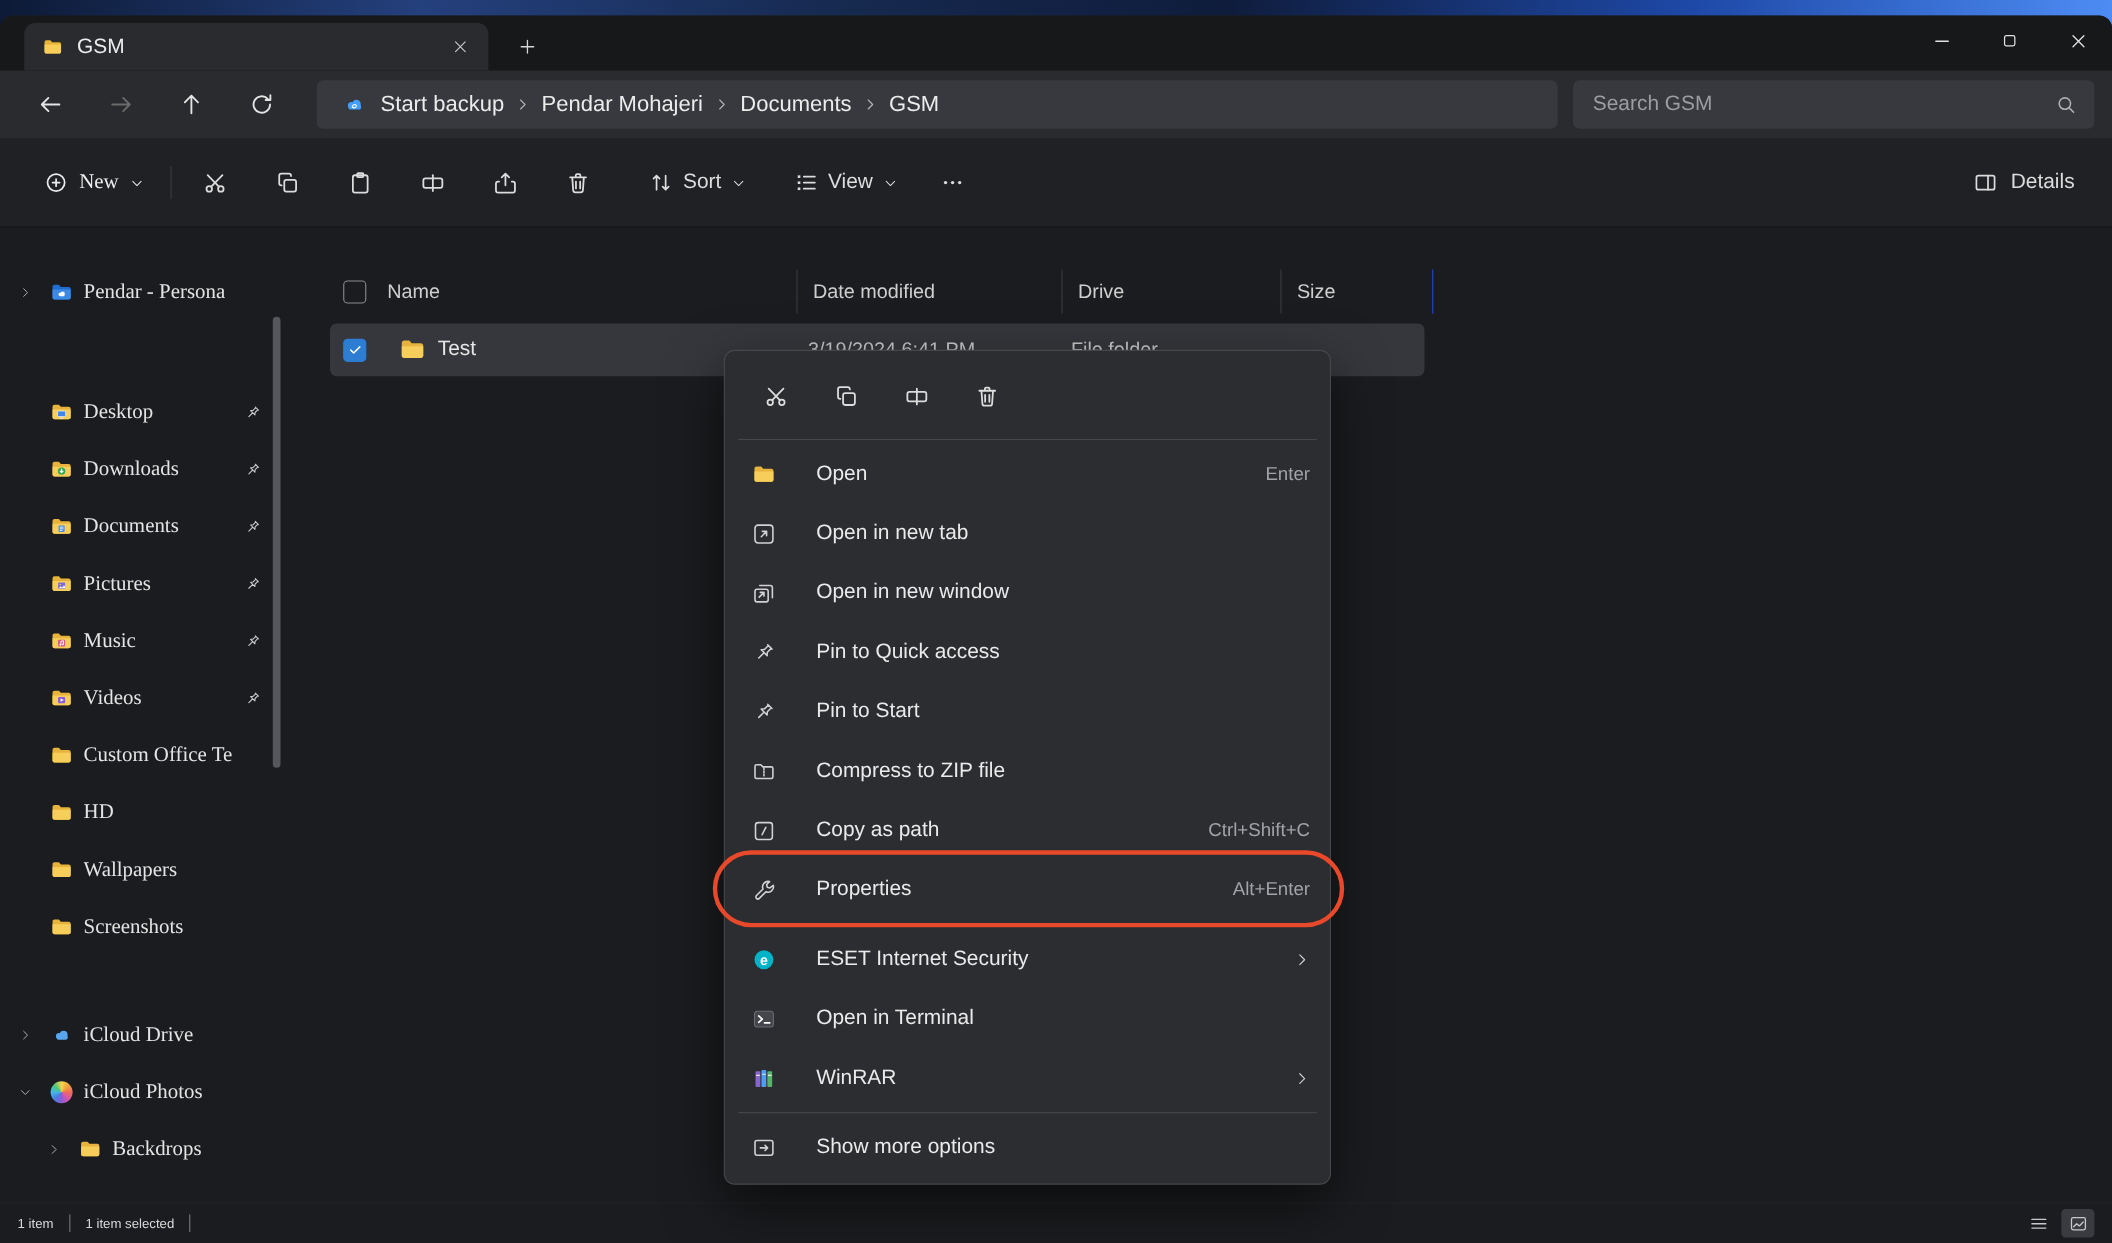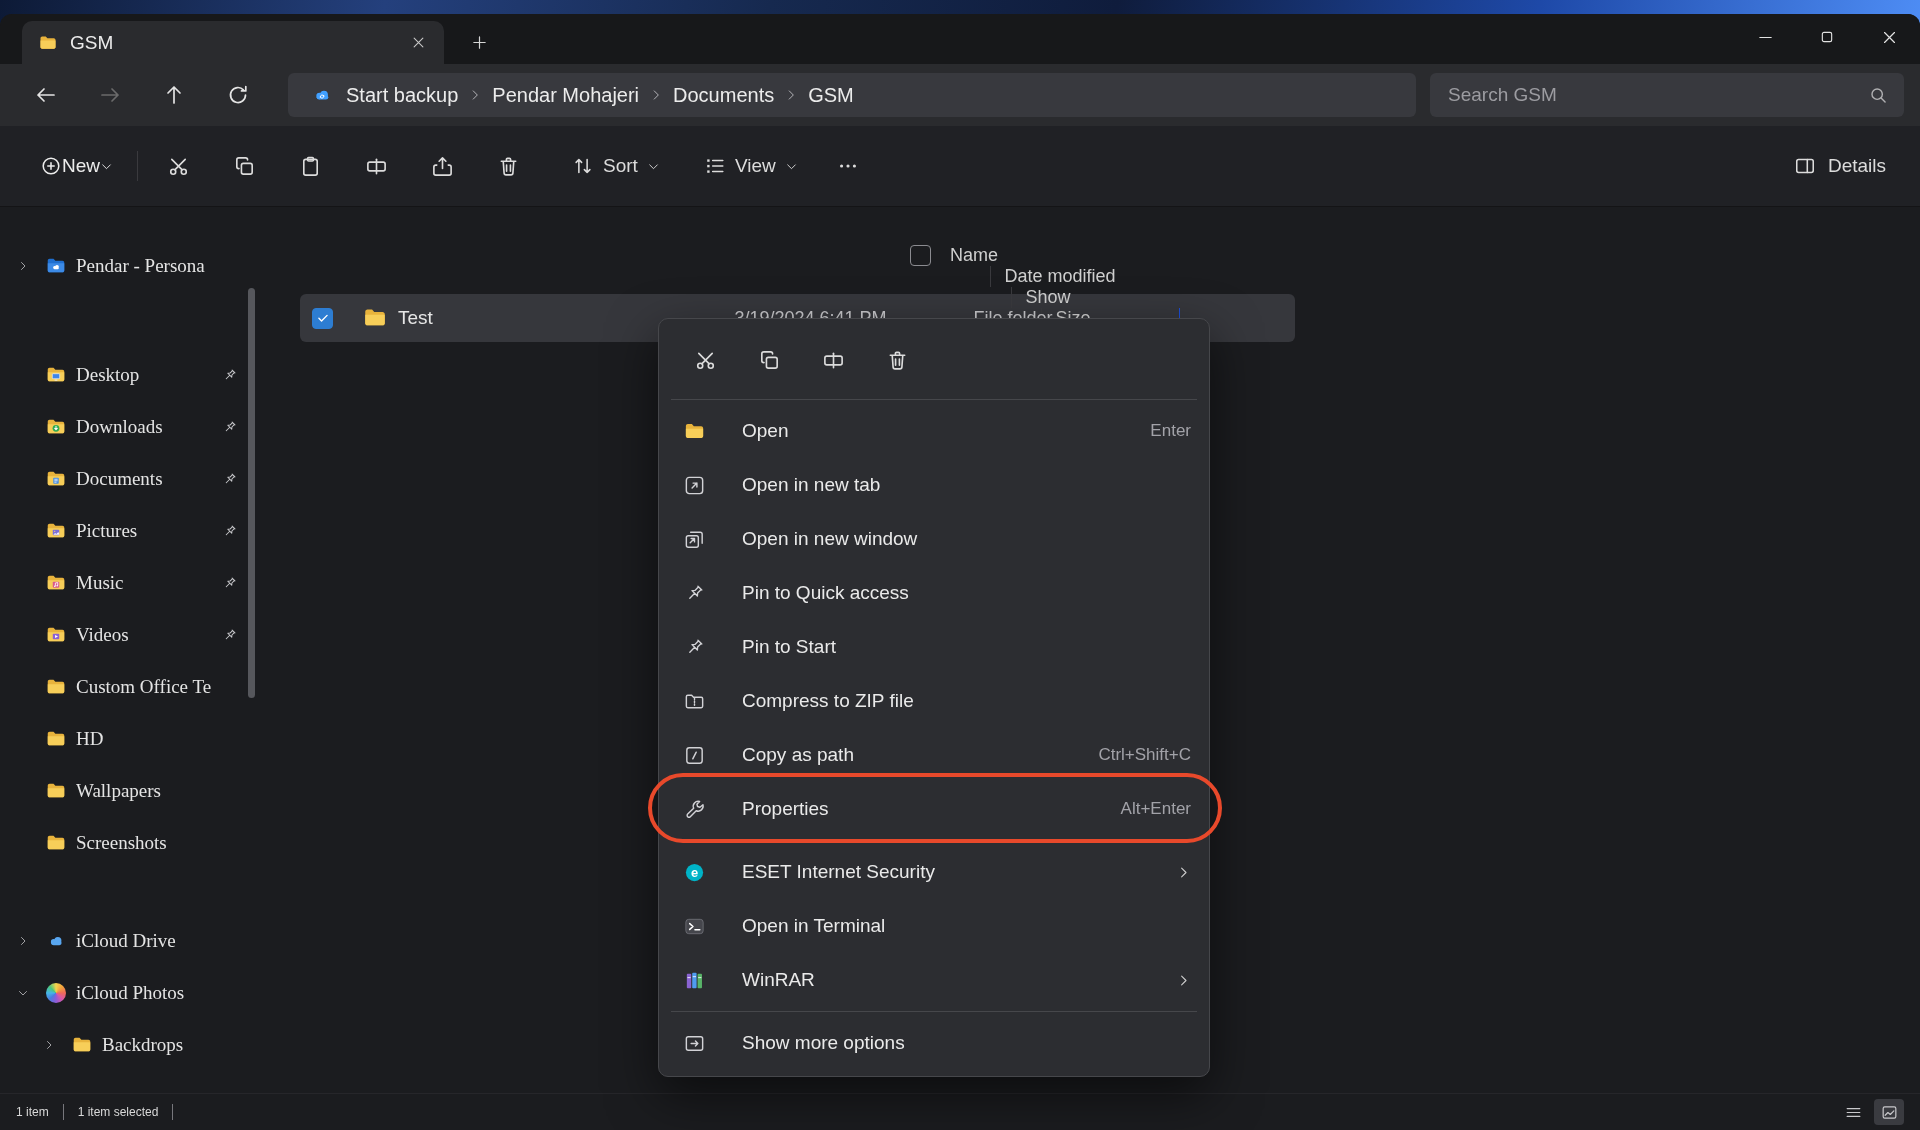--- a/index.html
+++ b/index.html
@@ -35,21 +35,21 @@
   .breadcrumb-bar{flex:1;height:44px;background:#38393e;border-radius:6px;display:flex;align-items:center;padding:0 14px;margin:0 14px 0 8px;min-width:0;}
   .crumb{display:flex;align-items:center;gap:12px;font-size:20px;color:#ececec;padding:0 8px;white-space:nowrap;}
   .crumb-chevron{color:#b4b4b8;display:flex;padding:0 2px;}
   .search-bar{width:442px;height:44px;background:#38393e;border-radius:6px;display:flex;align-items:center;padding:0 16px;margin-right:16px;flex:none;}
   .search-input{flex:1;background:transparent;border:none;outline:none;color:#e0e0e0;font-size:19px;font-family:inherit;}
   .search-input::placeholder{color:#9c9ca1;}
   .search-icon{color:#b0b0b2;}
 
   
   .toolbar{height:80px;background:#202125;border-bottom:1px solid #141416;display:flex;align-items:center;padding:0 26px;flex:none;}
-  .tb-new{display:flex;align-items:center;height:48px;padding:0 14px;border-radius:6px;color:#ececec;font-size:19px;}
+  .tb-new{display:flex;align-items:center;gap:10px;height:48px;padding:0 14px;border-radius:6px;color:#ececec;font-size:19px;font-family:Liberation Serif, serif;}
   .tb-divider{width:1px;height:30px;background:#3a3a3e;margin:0 16px 0 10px;}
   .tb-icon{width:48px;height:48px;display:flex;align-items:center;justify-content:center;border-radius:6px;color:#dcdcdc;margin-right:18px;}
   .tb-drop{display:flex;align-items:center;gap:9px;height:48px;padding:0 12px;border-radius:6px;color:#dcdcdc;font-size:19px;margin:0 10px;}
   .tb-more{width:44px;height:44px;display:flex;align-items:center;justify-content:center;color:#dcdcdc;border-radius:6px;margin-left:6px;}
   .tb-right{margin-left:auto;display:flex;align-items:center;gap:12px;color:#dcdcdc;font-size:19px;padding:0 8px;height:48px;border-radius:6px;}
 
   
   .content{flex:1;display:flex;background:#1b1c1f;position:relative;min-height:0;}
 
   .sidebar{width:256px;flex:none;padding-top:32px;position:relative;font-family:Liberation Serif, serif;}
@@ -60,21 +60,21 @@
   .side-icon{width:28px;display:flex;justify-content:center;flex:none;}
   .side-label{flex:1;white-space:nowrap;overflow:hidden;min-width:0;}
   .side-pin{width:24px;color:#c9c9cc;flex:none;display:flex;justify-content:center;}
   .gap1{height:55px;}
   .gap2{height:44px;}
   .side-scrollbar{position:absolute;right:1px;top:81px;width:7px;height:410px;background:#56575c;border-radius:4px;}
   .icloud-photos-icon{width:20px;height:20px;border-radius:50%;
     background:conic-gradient(#f6d44d,#f2a33c,#ef6a5a,#d957a8,#8e5bd8,#4a7de0,#45b6e8,#4fc77a,#f6d44d);}
 
   .main{flex:1;min-width:0;padding:38px 0 0 44px;}
-  .list-header{display:flex;height:40px;align-items:center;color:#cfcfcf;font-size:18px;flex-direction:column;}
+  .list-header{display:flex;height:40px;align-items:center;color:#cfcfcf;font-size:18px;}
   .lh-checkname{width:424px;display:flex;align-items:center;height:100%;}
   .lh-check{width:52px;display:flex;align-items:center;padding-left:12px;box-sizing:border-box;}
   .lh-cell{display:flex;align-items:center;height:100%;padding-left:14px;border-left:1px solid #3a3a3e;box-sizing:border-box;}
   .w-date{width:241px;} .w-type{width:199px;} .w-size{width:139px;border-right:1px solid #1d4ed8;}
 
   .file-row{margin-top:9px;width:995px;height:48px;background:#36373c;border-radius:6px;display:flex;align-items:center;font-size:19px;}
   .fr-checkname{width:424px;display:flex;align-items:center;gap:10px;}
   .fr-check{width:52px;display:flex;align-items:center;padding-left:12px;box-sizing:border-box;flex:none;}
   .fr-cell{padding-left:14px;box-sizing:border-box;color:#c9c9cc;font-size:18px;white-space:nowrap;overflow:hidden;}
 
@@ -576,21 +576,21 @@
         <div class="lh-checkname">
           <span class="lh-check">
               <span class="checkbox"></span>
             </span>
           <span>Name</span>
         </div>
         <div class="lh-cell w-date">
           <span>Date modified</span>
         </div>
         <div class="lh-cell w-type">
-          <span>Show</span>
+          <span>Drive</span>
         </div>
         <div class="lh-cell w-size">
           <span>Size</span>
         </div>
       </div>
 
       <div class="file-row">
         <div class="fr-checkname">
           <span class="fr-check">
             <span class="checkbox checked">

